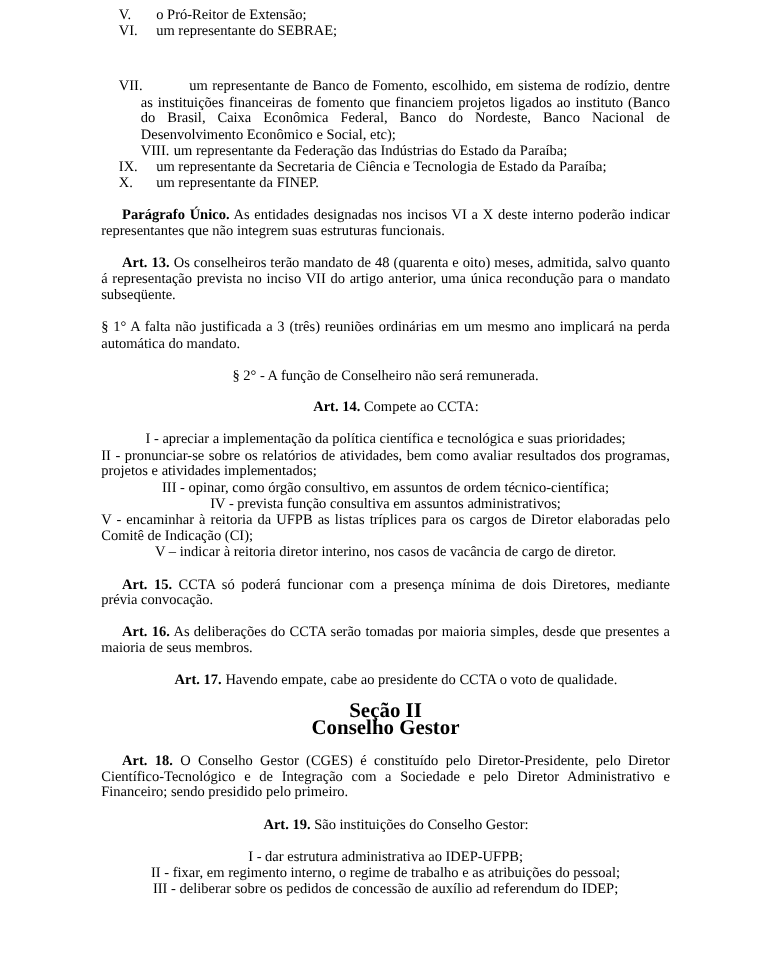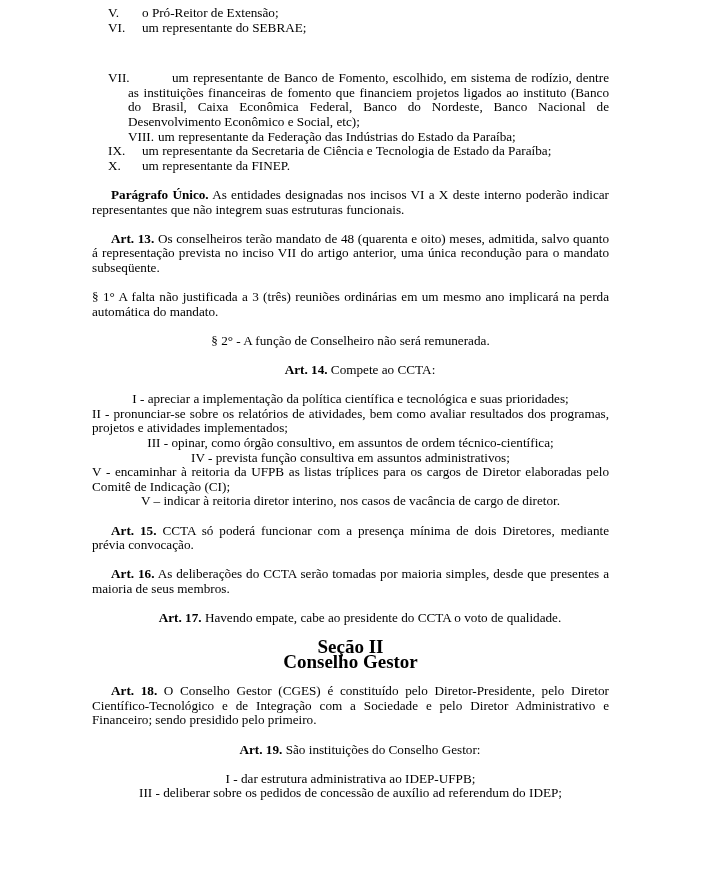--- a/index.html
+++ b/index.html
@@ -162,15 +162,16 @@
 
   <p class="para"><b>Art. 18.</b><span> O Conselho Gestor (CGES) é constituído pelo Diretor-Presidente, pelo Diretor Científico-Tecnológico e de Integração com a Sociedade e pelo Diretor Administrativo e Financeiro; sendo presidido pelo primeiro.</span></p>
 
   <div class="gap"></div>
 
   <p class="para left"><b>Art. 19.</b><span> São instituições do Conselho Gestor:</span></p>
 
   <div class="gap"></div>
 
   <p class="para left">I - dar estrutura administrativa ao IDEP-UFPB;</p>
+  <p class="para left">II - fixar, em regimento interno, o regime de trabalho e as atribuições do pessoal;</p>
   <p class="para left">III - deliberar sobre os pedidos de concessão de auxílio ad referendum do IDEP;</p>
 
 </div>
 
 </body></html>

